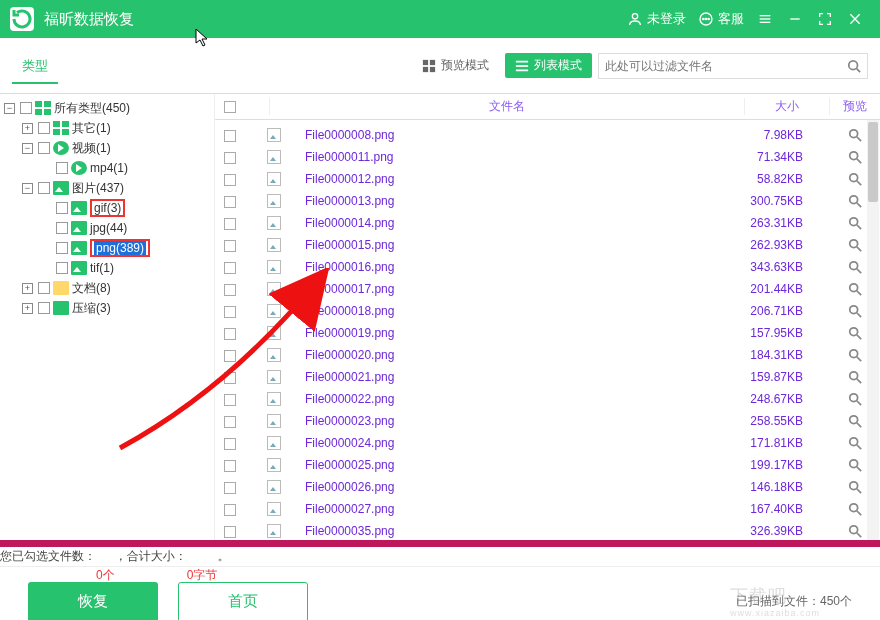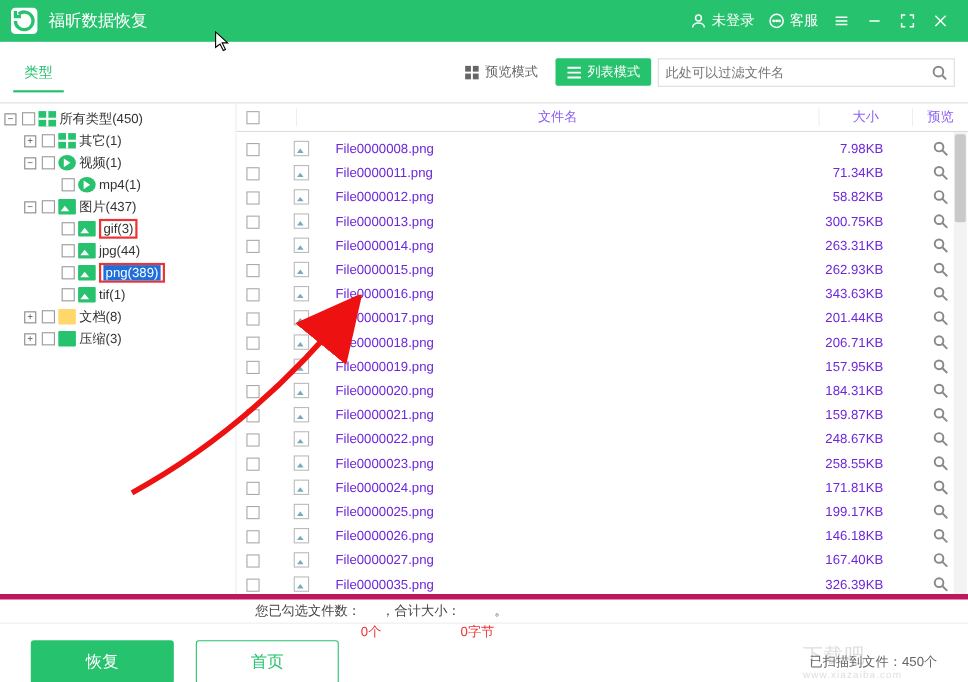--- a/index.html
+++ b/index.html
@@ -60,21 +60,21 @@
 .r-check .box, .th-check .box { width:12px; height:12px; border:1px solid #aaa; }
 .r-ico { width: 24px; display:flex; justify-content:center; }
 .r-ico .fico { width:14px; height:14px; background:#fff; border:1px solid #bbb; position:relative; }
 .r-ico .fico::after { content:""; position:absolute; left:2px; top:6px; width:0; height:0; border-left:3px solid transparent; border-right:3px solid transparent; border-bottom:4px solid #7ab; }
 .r-name { flex: 1; padding-left: 2px; }
 .r-size { width: 85px; text-align: right; padding-right: 10px; }
 .r-prev { width: 50px; display:flex; justify-content:center; color:#888; cursor:pointer; }
 .scrollbar { position:absolute; right:1px; top:0; bottom:0; width:12px; background:#f3f3f3; }
 .scrollbar .thumb { position:absolute; left:1px; right:1px; top:2px; height:80px; background:#c9c9c9; border-radius:2px; }
 
-.statusline { height: 26px; border-top: 5px solid #be185d; font-size: 12px; display:flex; align-items:center; padding-left: 232px; color:#444; }
+.statusline { height: 26px; border-top: 7px solid #be185d; font-size: 12px; display:flex; align-items:center; color:#444; }
 .statusline .red { color: #e33; margin-top: 38px; }
 
 .bottombar { height: 70px; border-top: 1px solid #eee; display: flex; align-items: center; padding: 0 28px; position: relative; }
 .btn { height: 40px; width: 130px; border-radius: 3px; font-size: 15px; display:flex; align-items:center; justify-content:center; cursor:pointer; margin-right: 20px; }
 .btn.outline { border: 1px solid #27c26d; color: #27c26d; background:#fff; }
 .btn.solid { background: #27c26d; color: #fff; }
 .bottom-status { margin-left: auto; font-size: 12px; color: #666; }
 .watermark { position:absolute; right: 60px; bottom: 18px; font-size: 18px; color: rgba(120,120,120,.25); letter-spacing:1px; pointer-events:none; }
 .watermark .sub { font-size:9px; display:block; text-align:center; }
 

